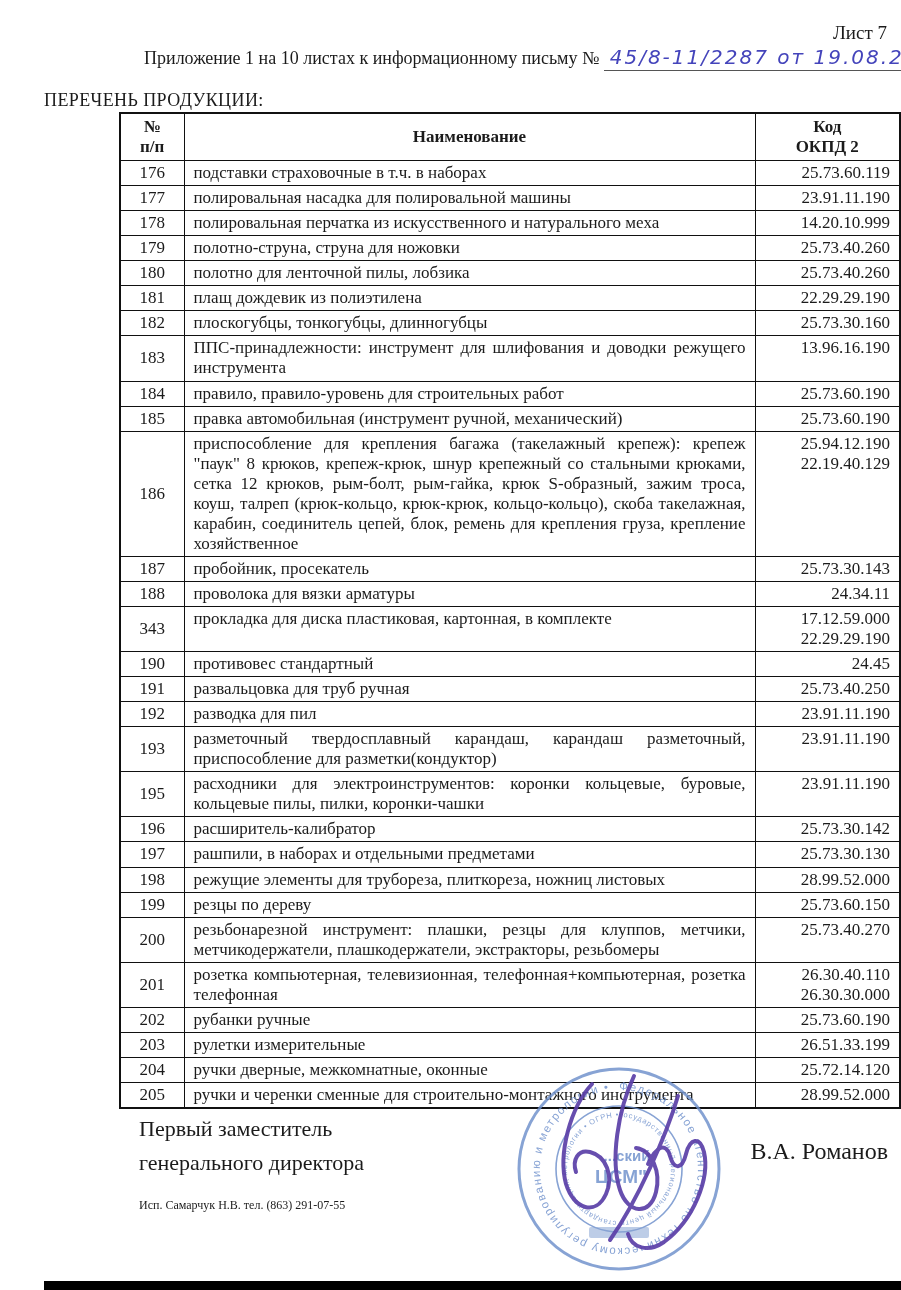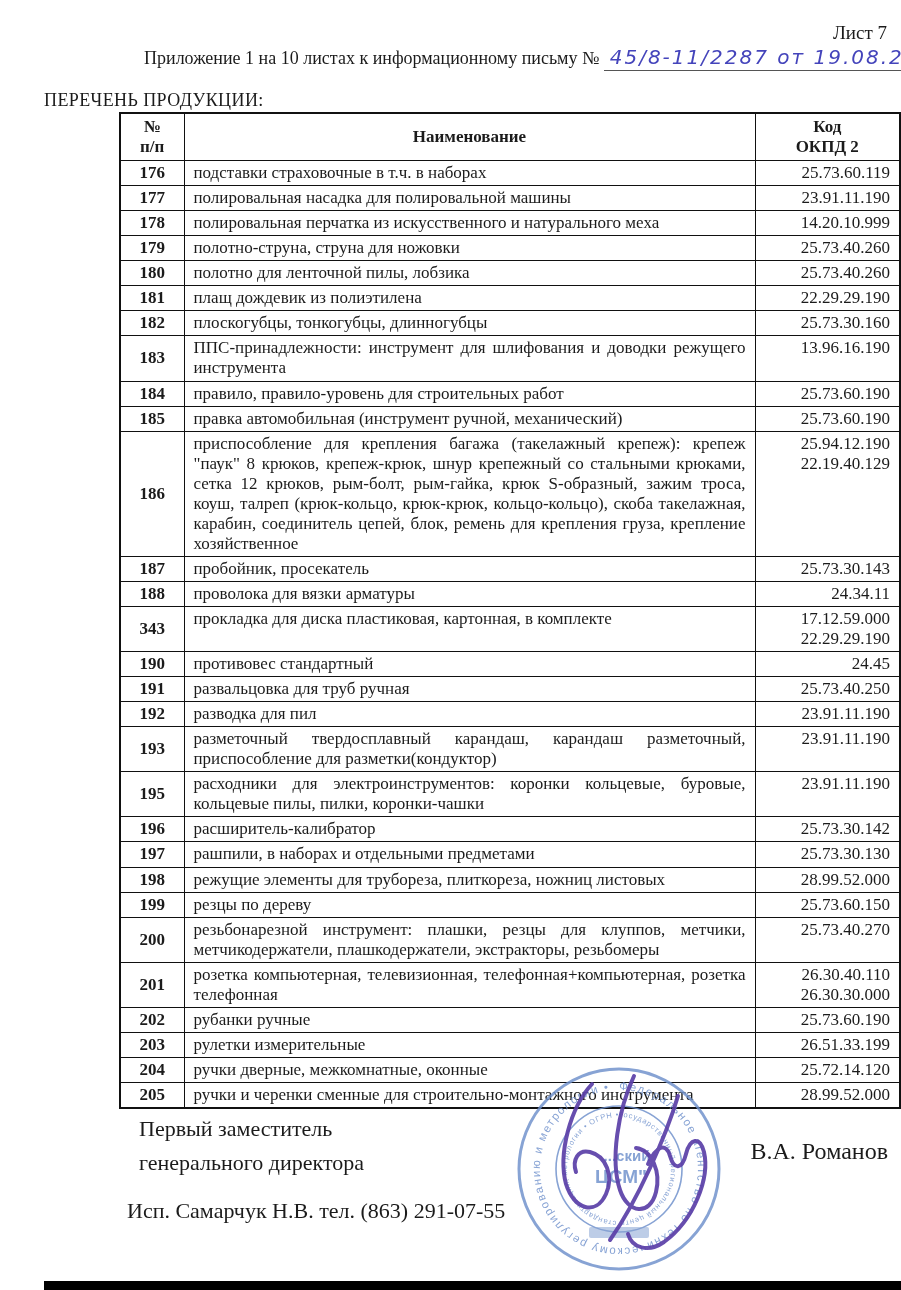--- a/index.html
+++ b/index.html
@@ -47,34 +47,34 @@
   }
   table.products th{
     font-weight:bold;text-align:center;vertical-align:middle;
     padding:3px 4px;
   }
   thead th{border-bottom:2px solid #111;}
   table.products{border:2px solid #111;}
   col.c-num{width:64px;}
   col.c-name{width:571px;}
   col.c-code{width:145px;}
-  td.num{text-align:center;vertical-align:middle;padding:2px 2px;font-weight:bold;}
+  td.num{text-align:center;vertical-align:middle;padding:2px 2px;}
   td.name{text-align:justify;vertical-align:top;}
   td.code{text-align:right;vertical-align:top;white-space:pre-line;}
   .footer-position{
     position:absolute;left:95px;top:1112px;
     font-size:22px;line-height:1.55;
   }
   .signer-name{
     position:absolute;right:57px;top:1138px;
     font-size:24px;
   }
   .executor-line{
-    position:absolute;left:83px;top:1198px;
-    font-size:22px;
+    position:absolute;left:95px;top:1198px;
+    font-size:12px;
   }
   .stamp-wrap{
     position:absolute;left:468px;top:1062px;
     width:214px;height:214px;
     opacity:0.82;
   }
   .signature-wrap{
     position:absolute;left:486px;top:1068px;
     width:195px;height:190px;
   }

